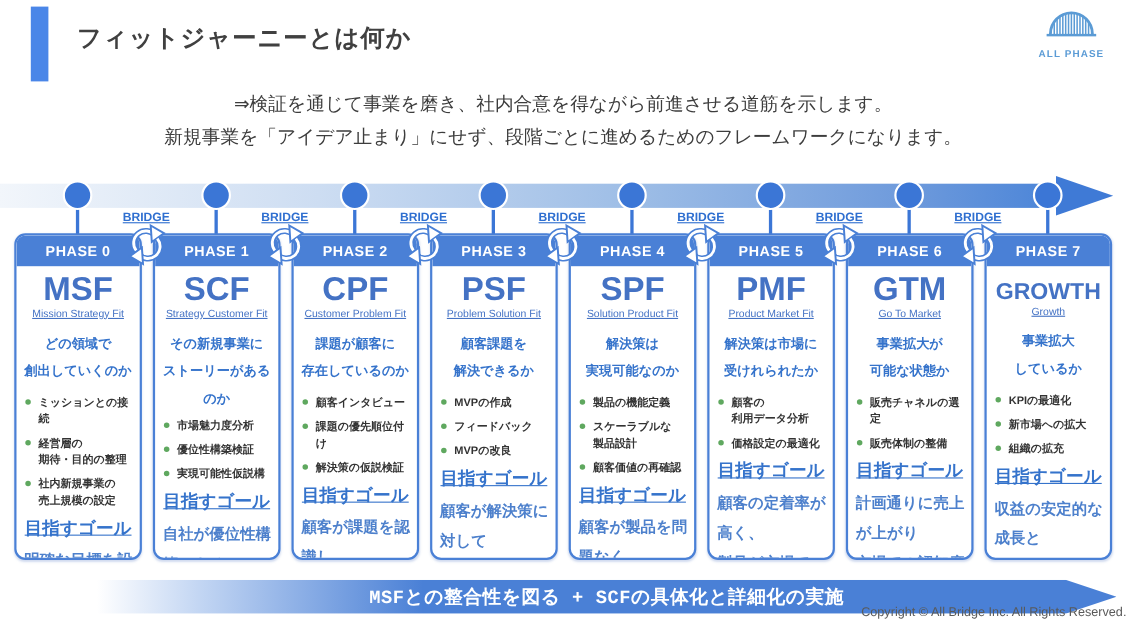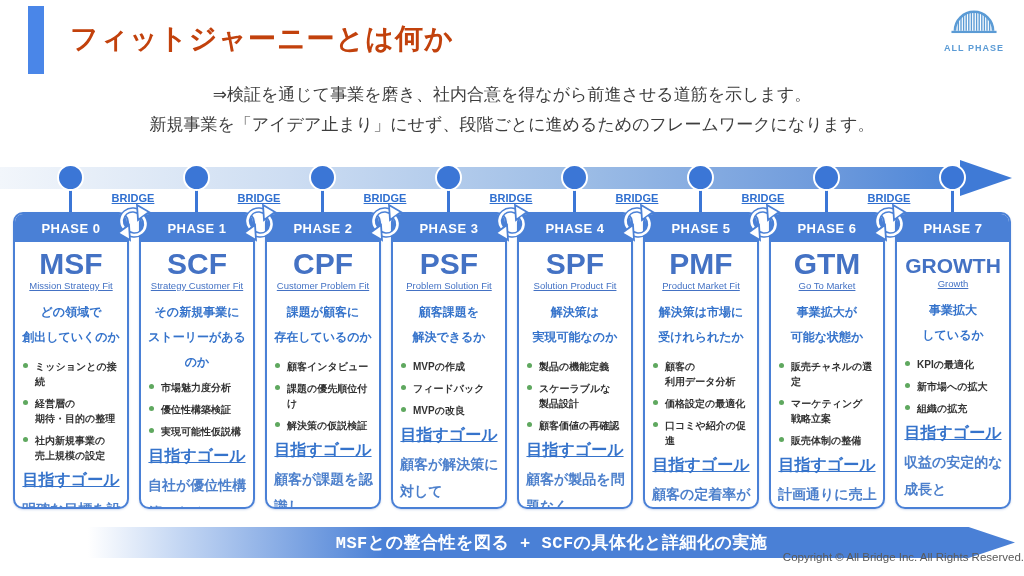--- a/index.html
+++ b/index.html
@@ -1,21 +1,21 @@
 <!DOCTYPE html>
 <html><head>
 <meta charset="utf-8">
 <style>
   html,body{margin:0;padding:0;background:#fff;}
   body{font-family:"Liberation Sans","DejaVu Sans",sans-serif;}
   #slide{position:relative;width:1024px;height:576px;background:#fff;overflow:hidden;}
 
   
   .accent-bar{position:absolute;left:28px;top:6px;width:16px;height:68px;background:#4a86e8;}
-  .title{position:absolute;left:70px;top:20px;font-size:28px;font-weight:bold;color:#c2410c;letter-spacing:1px;}
+  .title{position:absolute;left:70px;top:20px;font-size:22px;font-weight:bold;color:#404040;letter-spacing:1px;}
   .subtitle{position:absolute;left:0;top:80px;width:100%;text-align:center;font-size:17px;color:#3d3d3d;line-height:1.75;}
   .logo{position:absolute;left:928px;top:8px;width:92px;text-align:center;}
   .logo-text{font-size:9px;color:#5b9bd5;letter-spacing:1px;font-weight:bold;margin-top:1px;}
 
   
   .tl-bar{position:absolute;left:0;top:167px;width:965px;height:22px;
     background:linear-gradient(90deg,#f2f6fb 0%,#cdddf2 30%,#9dbde6 60%,#6f9bdc 85%,#4a84d8 100%);}
   .tl-head{position:absolute;left:960px;top:160px;width:0;height:0;
     border-top:18px solid transparent;border-bottom:18px solid transparent;border-left:52px solid #3f7ad6;}
   .tl-dot{position:absolute;top:164px;width:27px;height:27px;border-radius:50%;background:#3b76d6;
@@ -295,21 +295,20 @@
       </div>
     <div class="card-content">
       <div class="acronym">PMF</div>
       <div class="fullname">Product Market Fit</div>
       <div class="question">解決策は市場に
 受けれられたか</div>
       <ul class="bullets">
         <li><span class="b-dot"></span><span>顧客の
 利用データ分析</span></li>
         <li><span class="b-dot"></span><span>価格設定の最適化</span></li>
-        <li><span class="b-dot"></span><span>口コミや紹介の促進</span></li>
       </ul>
       <div class="goal">
         <div class="goal-label">目指すゴール</div>
         <div class="goal-text">顧客の定着率が高く、
 製品が市場で
 広がる兆候が見えること</div>
       </div>
     </div>
   </div>
 
@@ -317,22 +316,20 @@
     <div class="hdr">
         <span>PHASE 6</span>
       </div>
     <div class="card-content">
       <div class="acronym">GTM</div>
       <div class="fullname">Go To Market</div>
       <div class="question">事業拡大が
 可能な状態か</div>
       <ul class="bullets">
         <li><span class="b-dot"></span><span>販売チャネルの選定</span></li>
-        <li><span class="b-dot"></span><span>マーケティング
-戦略立案</span></li>
         <li><span class="b-dot"></span><span>販売体制の整備</span></li>
       </ul>
       <div class="goal">
         <div class="goal-label">目指すゴール</div>
         <div class="goal-text">計画通りに売上が上がり
 市場での認知度が
 向上すること。</div>
       </div>
     </div>
   </div>

